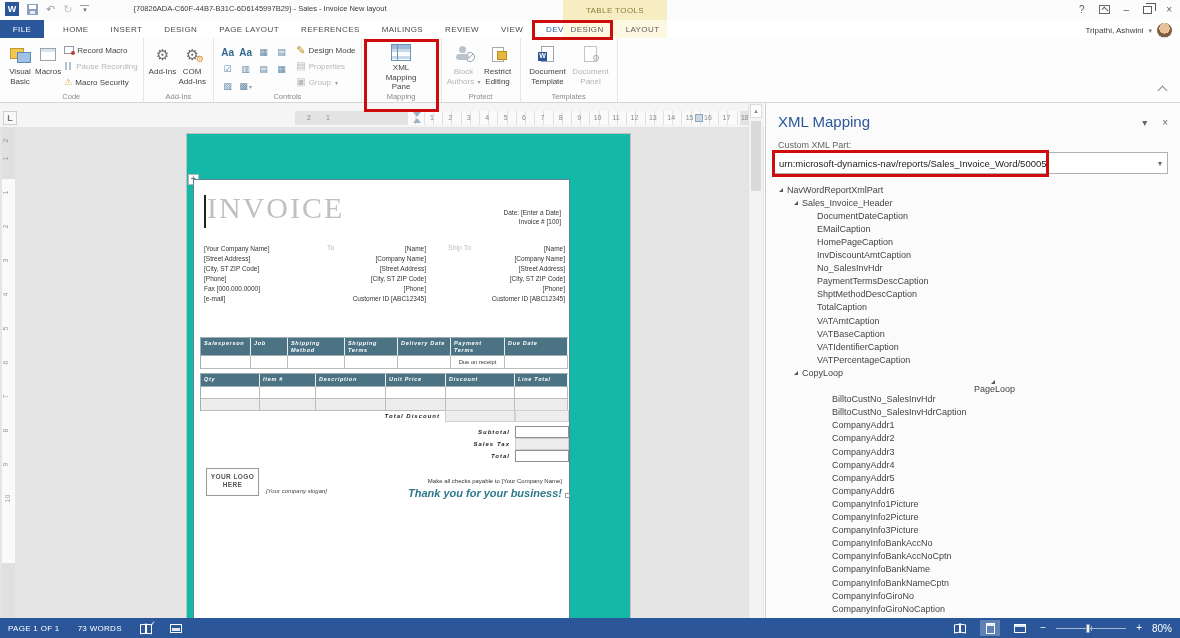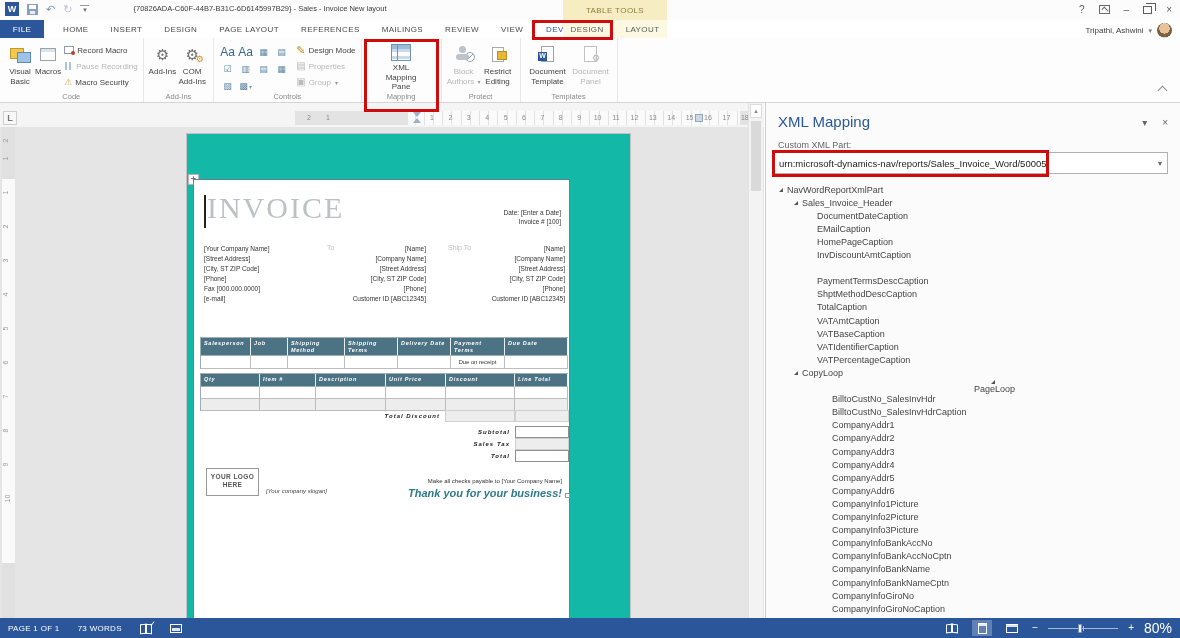--- a/index.html
+++ b/index.html
@@ -40,21 +40,21 @@
   .grp{position:relative;height:100%;border-right:1px solid #e7e7e7;display:flex;align-items:flex-start;padding:2px 5px 12px}
   .grp-label{position:absolute;bottom:1px;left:0;right:0;text-align:center;font-size:7.5px;color:#8a8a8a}
   .bigbtn{display:flex;flex-direction:column;align-items:center;justify-content:flex-start;gap:2px;padding-top:3px;font-size:8px;color:#444;text-align:center;line-height:1.2;height:52px}
   .bigbtn .icn{height:22px;display:flex;align-items:center;justify-content:center}
   .bigbtn.disabled{color:#b5b5b5}
   .smallcol{display:flex;flex-direction:column;gap:4px;padding-top:4px;margin-left:3px}
   .smallbtn{display:flex;align-items:center;gap:3px;font-size:8px;color:#444;height:12px;white-space:nowrap}
   .smallbtn.disabled{color:#b8b8b8}
   .ctrlgrid{display:grid;grid-template-columns:repeat(4,17px);grid-auto-rows:16px;gap:1px;padding-top:4px}
   .ctrlcell{display:flex;align-items:center;justify-content:center;font-size:9px;color:#5f87a5}
-  .ctrlcell .aa{font-size:12px;font-weight:normal;color:#33698f}
+  .ctrlcell .aa{font-size:10px;font-weight:bold;color:#33698f}
   .caret{font-size:6px;color:#9a9a9a;margin-left:1px}
 
   .i-vb{width:20px;height:15px;position:relative}
   .i-vb::before{content:"";position:absolute;left:0;top:1px;width:12px;height:9px;background:#f3c84e;border:1px solid #c29a2e}
   .i-vb::after{content:"";position:absolute;left:7px;top:5px;width:12px;height:9px;background:#9fc3e7;border:1px solid #5f8cb3}
   .i-macros{width:16px;height:13px;border:1px solid #97a3ad;background:linear-gradient(180deg,#dce4ea 0 3px,#fff 3px),repeating-linear-gradient(180deg,transparent 0 5px,#c3ccd4 5px 7px)}
   .i-recmacro{width:10px;height:8px;border:1px solid #8f9aa6;background:#fff;position:relative}
   .i-recmacro::after{content:"";position:absolute;right:-2px;bottom:-2px;width:4px;height:4px;border-radius:50%;background:#c0392b}
   .i-pause{width:9px;height:8px;position:relative}
   .i-pause::before,.i-pause::after{content:"";position:absolute;top:0;width:2px;height:8px;background:#aec4d6}
@@ -152,21 +152,21 @@
   .viewbtn.active{background:rgba(255,255,255,.25)}
   .i-readmode{width:12px;height:8px;position:relative}
   .i-readmode::before,.i-readmode::after{content:"";position:absolute;top:0;width:5px;height:7px;border:1px solid #fff}
   .i-readmode::before{left:0;transform:skewY(-8deg)}.i-readmode::after{right:0;transform:skewY(8deg)}
   .i-printlayout{width:9px;height:11px;border:1px solid #fff;background:linear-gradient(180deg,rgba(255,255,255,.85) 0 2px,transparent 2px)}
   .i-weblayout{width:12px;height:9px;border:1px solid #fff;background:linear-gradient(180deg,rgba(255,255,255,.85) 0 2px,transparent 2px)}
   .zoomtrack{width:70px;height:1px;background:#a9b8d4;position:relative}
   .znotch{position:absolute;left:50%;top:-2px;width:1px;height:5px;background:#a9b8d4}
   .zthumb{position:absolute;left:42%;top:-4px;width:4px;height:9px;background:#f5f5f5;border:1px solid #7e93b8}
   .zbtn{font-size:10px;color:#fff;line-height:1}
-  .zoomval{font-size:14px}
+  .zoomval{font-size:10px}
 
   
   .callout{position:absolute;border:3px solid #cf0c0c;pointer-events:none;z-index:9}
   .co-tab{left:-3px;right:-3px;top:-1px;bottom:-2px}
   .co-map{left:2px;right:2px;top:1px;bottom:-10px}
   .co-combo{left:-2px;top:-3px;width:277px;height:27px}
 </style>
 </head>
 <body>
 
@@ -518,20 +518,24 @@
         <span>EMailCaption</span>
       </div>
       <div class="trow" style="top: 52.4px; padding-left: 43px;">
         <span class="arrow-space"></span>
         <span>HomePageCaption</span>
       </div>
       <div class="trow" style="top: 65.5px; padding-left: 43px;">
         <span class="arrow-space"></span>
         <span>InvDiscountAmtCaption</span>
       </div>
+      <div class="trow" style="top: 78.6px; padding-left: 43px;">
+        <span class="arrow-space"></span>
+        <span>No_SalesInvHdr</span>
+      </div>
       <div class="trow" style="top: 91.7px; padding-left: 43px;">
         <span class="arrow-space"></span>
         <span>PaymentTermsDescCaption</span>
       </div>
       <div class="trow" style="top: 104.8px; padding-left: 43px;">
         <span class="arrow-space"></span>
         <span>ShptMethodDescCaption</span>
       </div>
       <div class="trow" style="top: 117.9px; padding-left: 43px;">
         <span class="arrow-space"></span>

